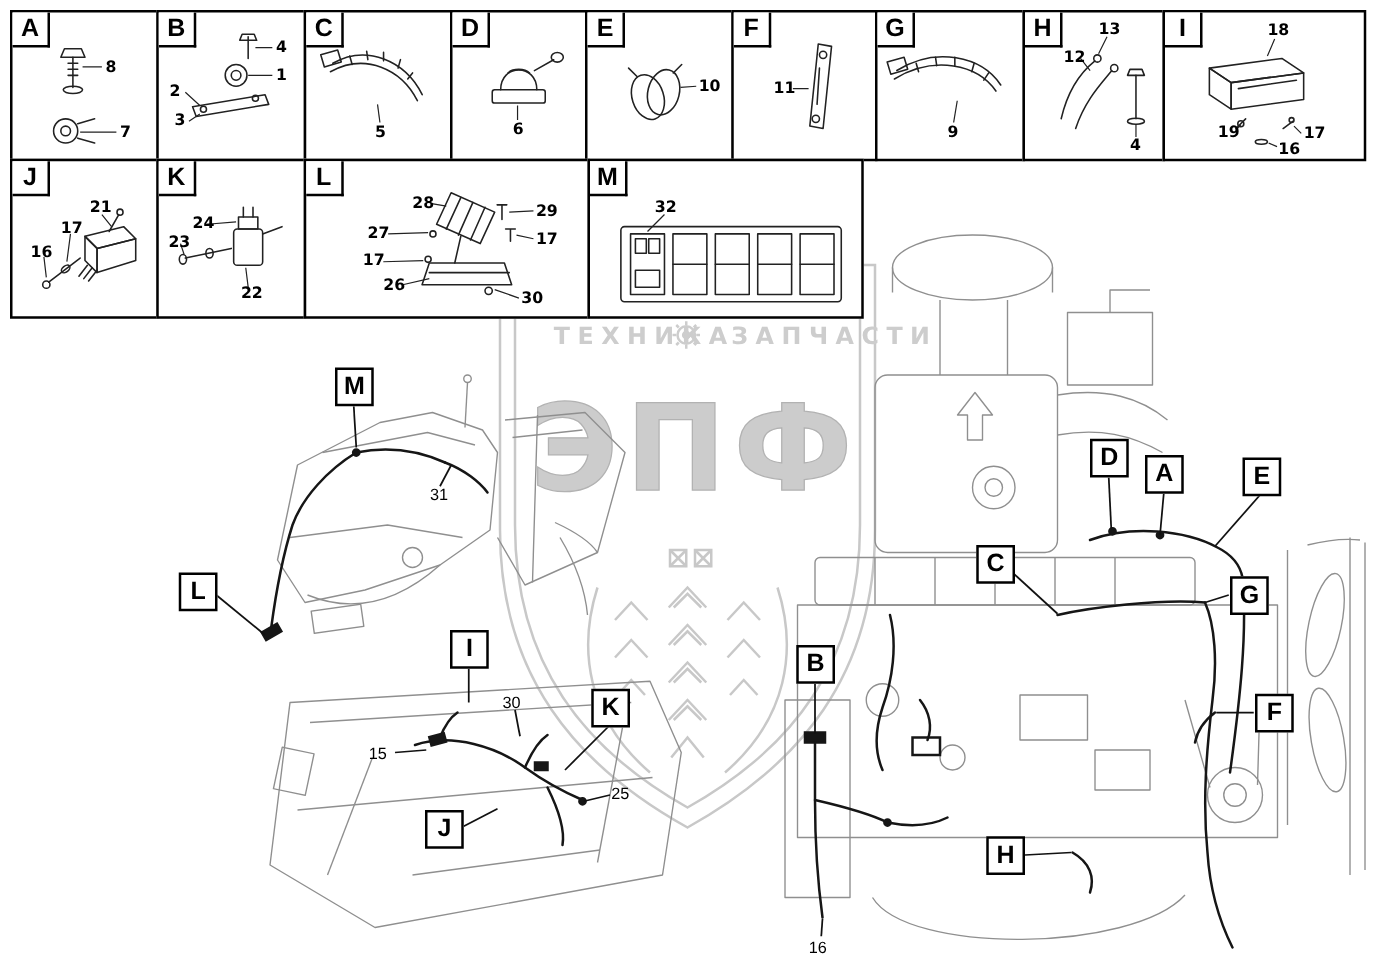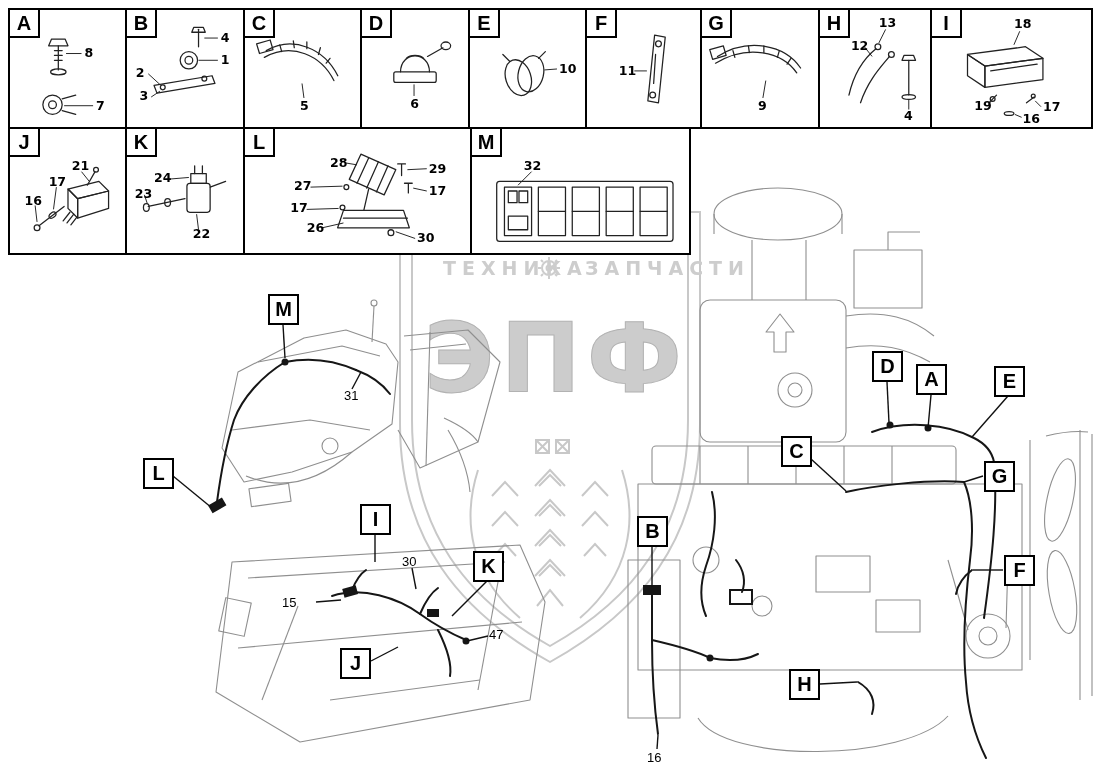--- a/index.html
+++ b/index.html
@@ -445,17 +445,17 @@
   <div class="dlabel" style="left:916px;top:364px">A</div>
   <div class="dlabel" style="left:994px;top:366px">E</div>
   <div class="dlabel" style="left:781px;top:436px">C</div>
   <div class="dlabel" style="left:984px;top:461px">G</div>
   <div class="dlabel" style="left:637px;top:516px">B</div>
   <div class="dlabel" style="left:1004px;top:555px">F</div>
   <div class="dlabel" style="left:789px;top:669px">H</div>
 
   <span class="dnum" style="left:344px;top:388px">31</span>
   <span class="dnum" style="left:402px;top:554px">30</span>
-  <span class="dnum" style="left:282px;top:595px">15</span>
-  <span class="dnum" style="left:489px;top:627px">47</span>
+  <span class="dnum" style="left:295px;top:595px">15</span>
+  <span class="dnum" style="left:489px;top:627px">25</span>
   <span class="dnum" style="left:647px;top:750px">16</span>
 
 </div>
 
 </body></html>

